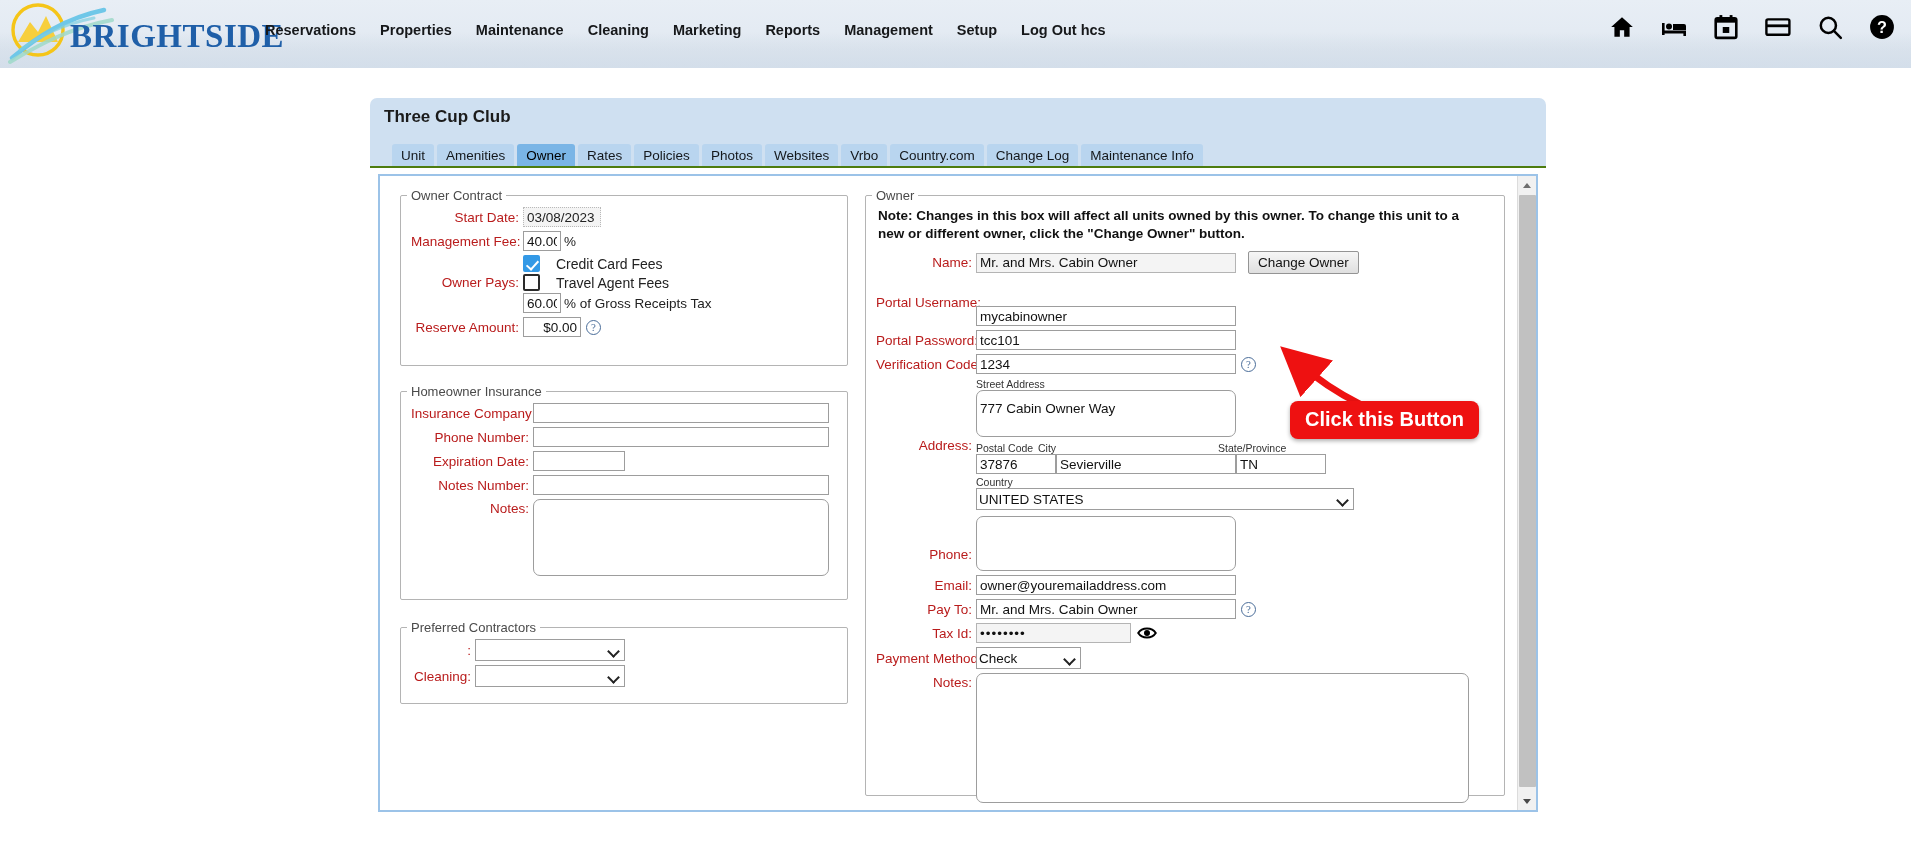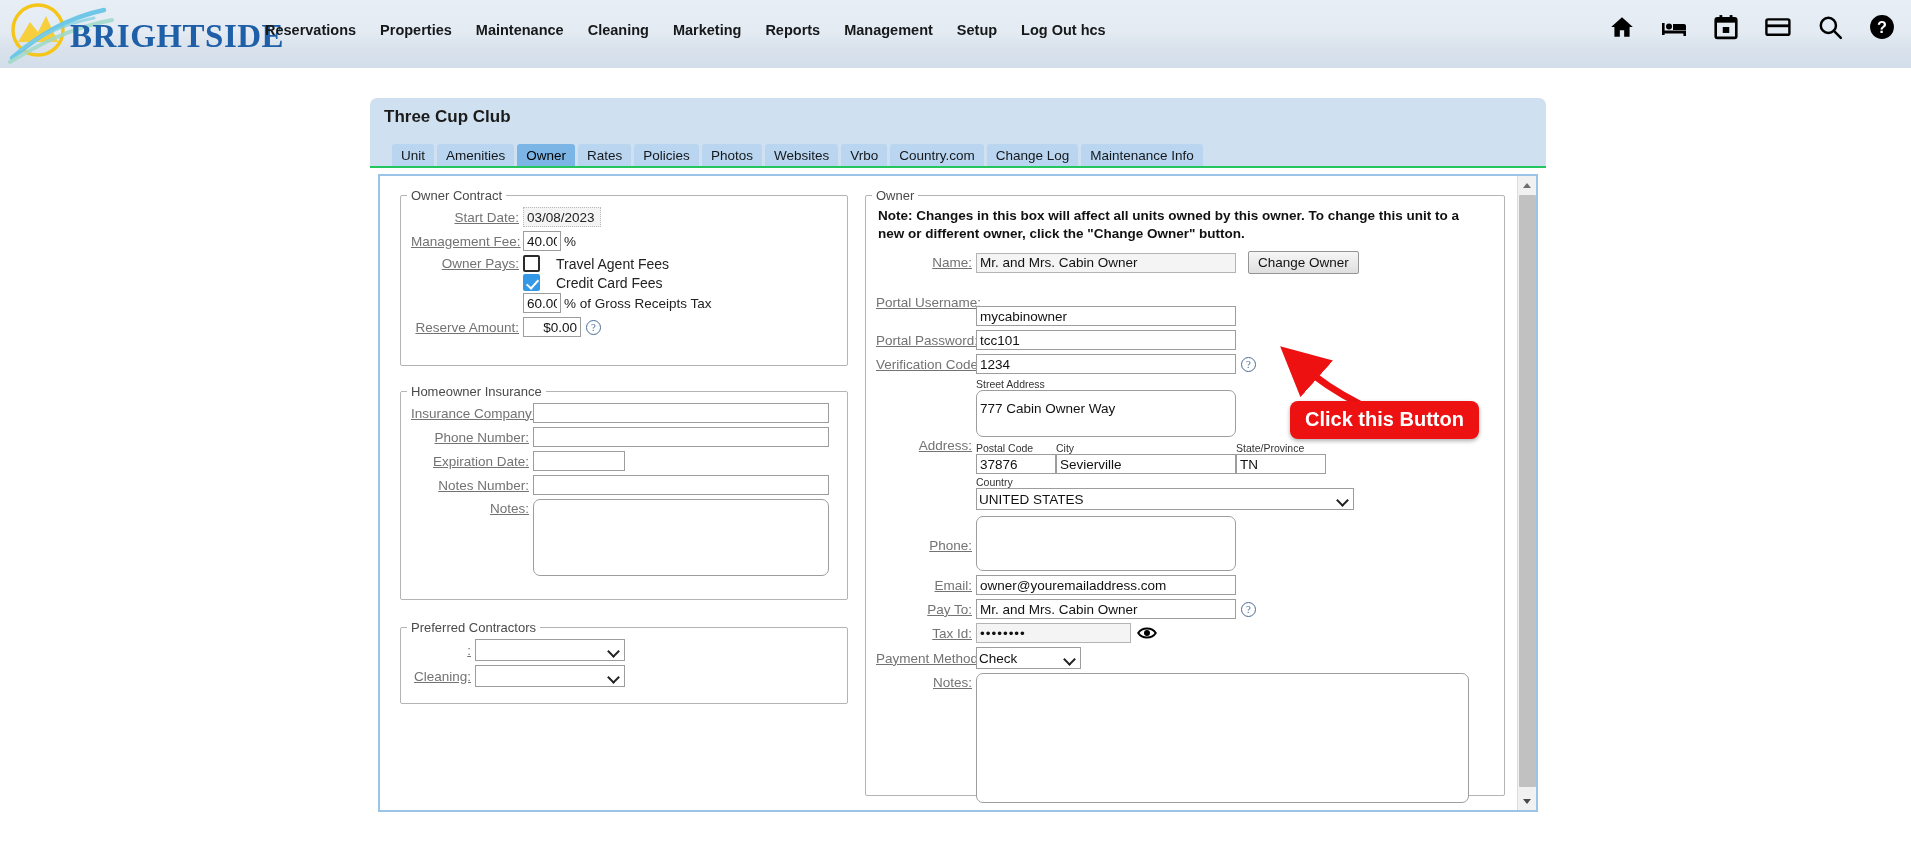--- a/index.html
+++ b/index.html
@@ -72,21 +72,21 @@
     font-size: 13.5px; padding: 5px 9px 4px 9px;
     border-radius: 3px 3px 0 0; cursor: pointer; line-height: 1;
     white-space: nowrap;
   }
   .tab.active { background: #7ab5e6; color: #000; }
 
   .panel-body {
     position: relative;
     width: 1176px; height: 652px;
     background: #ffffff;
-    border-top: 2px solid #22c55e;
+    border-top: 2px solid #4d7c0f;
     padding: 6px 8px 8px 8px;
   }
   .content-frame {
     position: relative;
     width: 1160px; height: 638px;
     border: 2px solid #9cc3e8;
     background: #fff;
     overflow: hidden;
   }
 
@@ -117,22 +117,22 @@
     border: 1px solid #b4b4b4; border-radius: 2px;
     margin: 0; padding: 0;
   }
   legend {
     font-size: 13px; color: #4a4a4a; padding: 0 4px; margin-left: 6px;
   }
   .fs-inner { padding: 4px 10px 10px 10px; }
 
   .row { display: flex; align-items: center; margin-bottom: 4px; }
   .lbl {
-    font-size: 13.5px; color: #737373; text-align: right;
-    padding-right: 4px; white-space: nowrap; text-decoration: underline;
+    font-size: 13.5px; color: #b91c1c; text-align: right;
+    padding-right: 4px; white-space: nowrap;
   }
   .suffix { font-size: 13.5px; color: #222; padding-left: 3px; white-space: nowrap; }
 
   input.tf, textarea.ta, select.sel {
     font-family: "Liberation Sans", sans-serif;
     font-size: 13.5px; color: #111;
     border: 1px solid #9d9d9d; background: #fff;
     padding: 1px 3px; height: 20px; outline: none;
   }
   input.tf.readonly { background: #f4f4f4; border: 1px dotted #b9b9b9; color: #222; }
@@ -292,28 +292,28 @@
             <div class="row">
               <div class="lbl" style="width:112px;">Start Date:</div>
               <input class="tf readonly" style="width: 78px;" readonly="" value="03/08/2023">
             </div>
             <div class="row">
               <div class="lbl" style="width:112px;">Management Fee:</div>
               <input class="tf" style="width: 38px;" value="40.00">
               <span class="suffix">%</span>
             </div>
             <div class="row" style="margin-bottom:2px;">
+              <div class="lbl" style="width:112px;"></div>
+              <span class="cb checked"></span>
+              <span class="suffix" style="padding-left:16px;font-size:14px;">Credit Card Fees</span>
+            </div>
+            <div class="row" style="margin-bottom:2px;">
               <div class="lbl" style="width:112px;">Owner Pays:</div>
               <span class="cb"></span>
               <span class="suffix" style="padding-left:16px;font-size:14px;">Travel Agent Fees</span>
-            </div>
-            <div class="row" style="margin-bottom:2px;">
-              <div class="lbl" style="width:112px;"></div>
-              <span class="cb checked"></span>
-              <span class="suffix" style="padding-left:16px;font-size:14px;">Credit Card Fees</span>
             </div>
             <div class="row">
               <div class="lbl" style="width:112px;"></div>
               <input class="tf" style="width: 38px;" value="60.00">
               <span class="suffix">% of Gross Receipts Tax</span>
             </div>
             <div class="row" style="margin-bottom:0;">
               <div class="lbl" style="width:112px;">Reserve Amount:</div>
               <input class="tf amt" style="width: 58px;" value="$0.00">
               <span class="help">?</span>
@@ -396,39 +396,39 @@
               <input class="tf" style="width: 260px;" value="1234">
               <span class="help">?</span>
             </div>
 
             <div style="display:flex; align-items:flex-start;">
               <div class="lbl" style="width:100px; padding-top:60px;">Address:</div>
               <div>
                 <div class="minilbl">Street Address</div>
                 <textarea class="ta" style="width: 260px; height: 47px;">777 Cabin Owner Way</textarea>
                 <div style="display:flex; margin-top:1px;">
-                  <div class="minilbl" style="width:80px;">Postal Code</div>
+                  <div class="minilbl" style="width:62px;">Postal Code</div>
                   <div class="minilbl" style="width:180px;">City</div>
                   <div class="minilbl">State/Province</div>
                 </div>
                 <div style="display:flex;">
                   <input class="tf" style="width: 80px;" value="37876">
                   <input class="tf" style="width: 180px;" value="Sevierville">
                   <input class="tf" style="width: 90px;" value="TN">
                 </div>
                 <div class="minilbl" style="margin-top:2px;">Country</div>
                 <span class="selwrap">
                   <select class="sel" style="width:378px;">
                     <option>UNITED STATES</option>
                   </select>
                 </span>
               </div>
             </div>
 
-            <div class="row" style="align-items:flex-start; margin-top:6px;">
+            <div class="row" style="align-items:center; margin-top:6px;">
               <div class="lbl" style="width:100px; padding-top:22px;">Phone:</div>
               <textarea class="ta" style="width: 260px; height: 55px;"></textarea>
             </div>
 
             <div class="row">
               <div class="lbl" style="width:100px;">Email:</div>
               <input class="tf" style="width: 260px;" value="owner@youremailaddress.com">
             </div>
 
             <div class="row">

